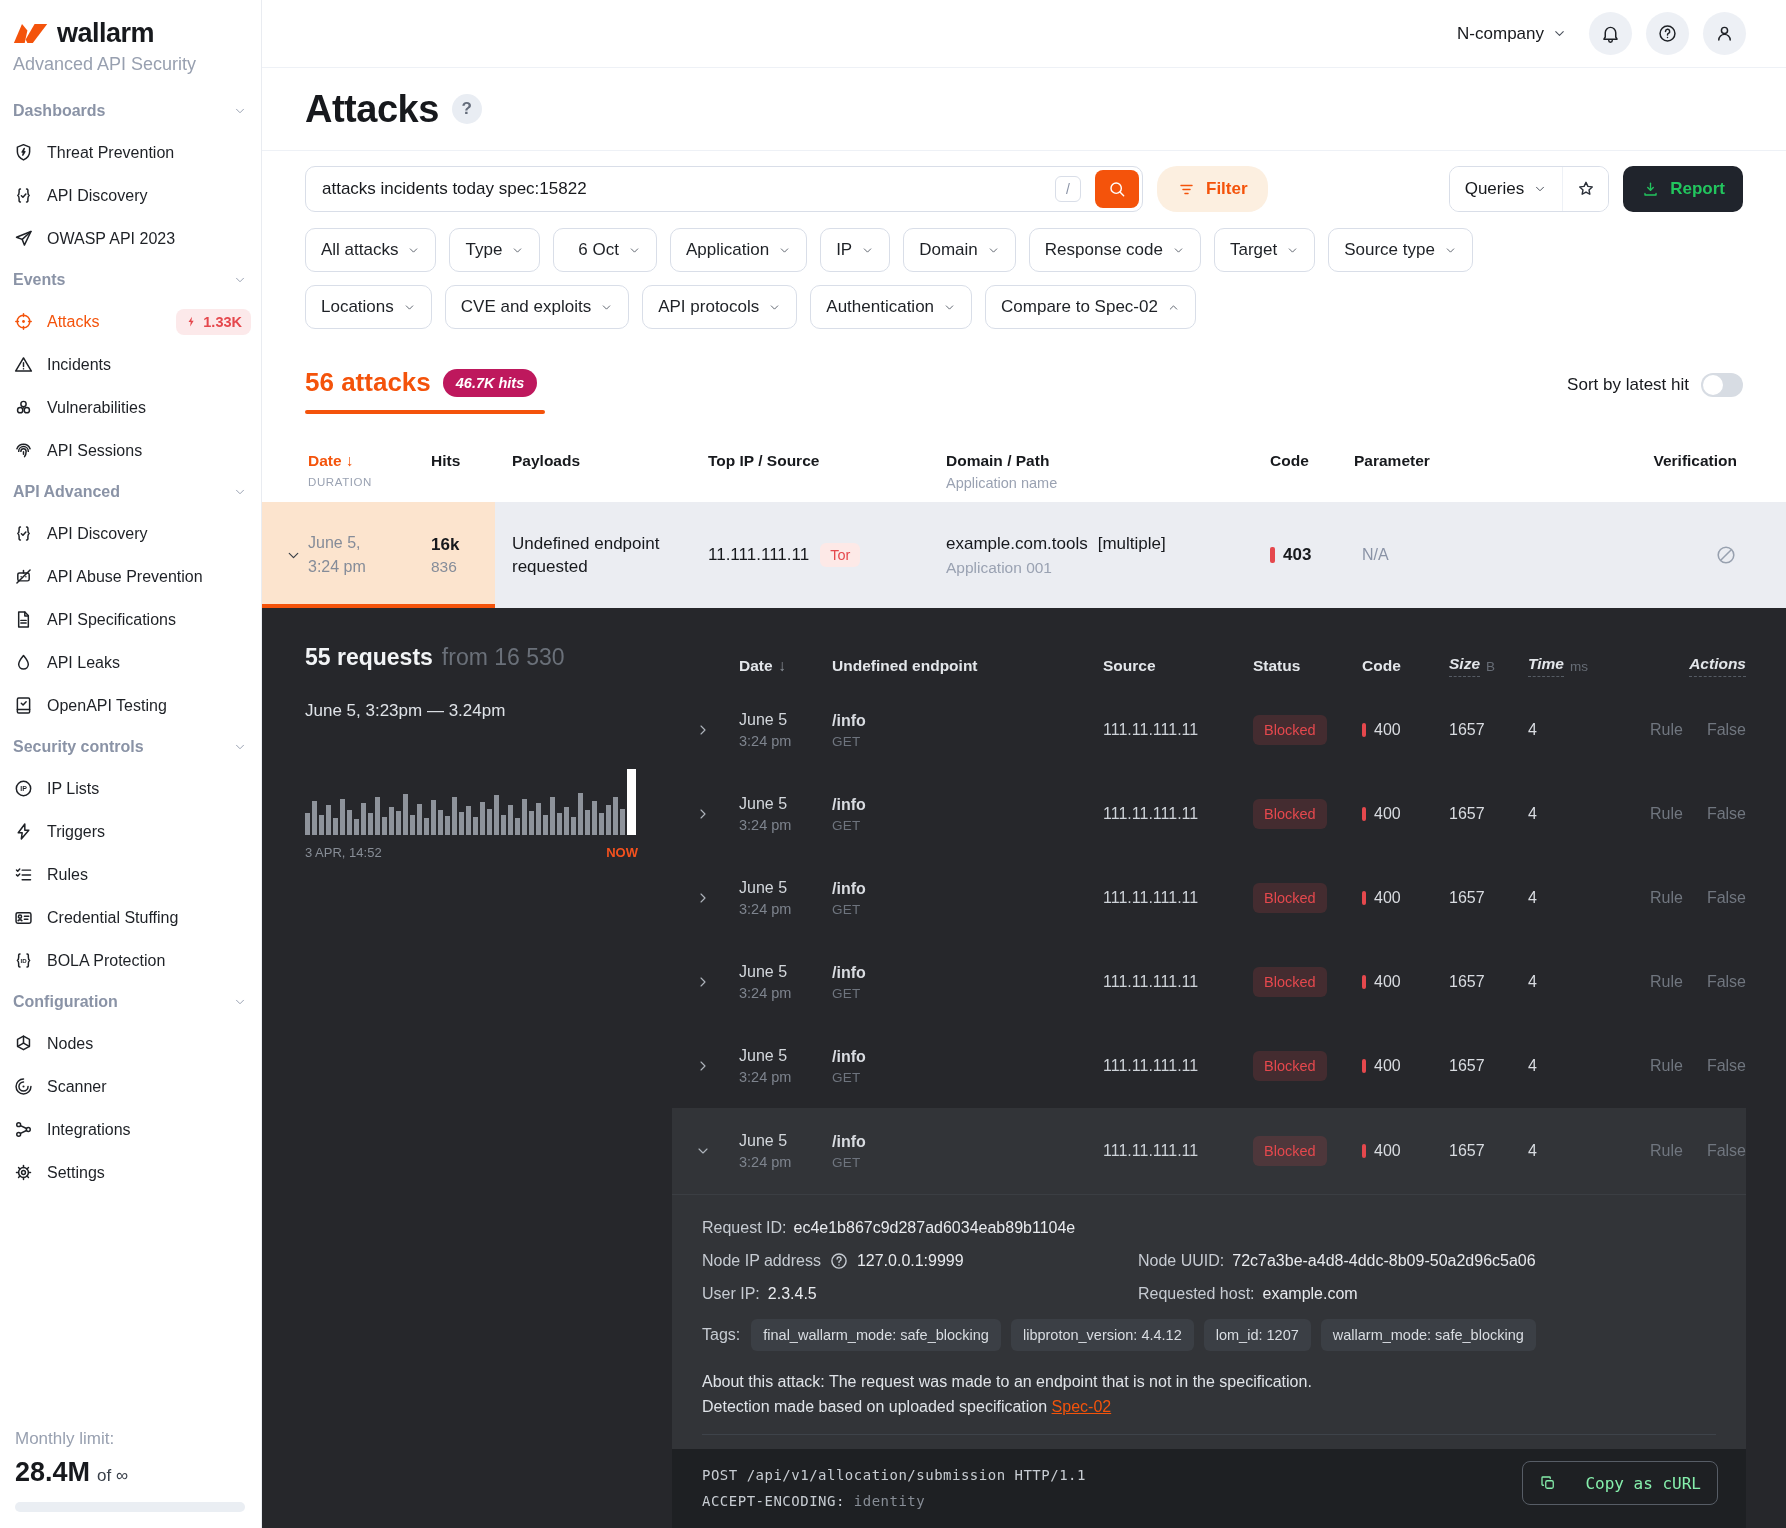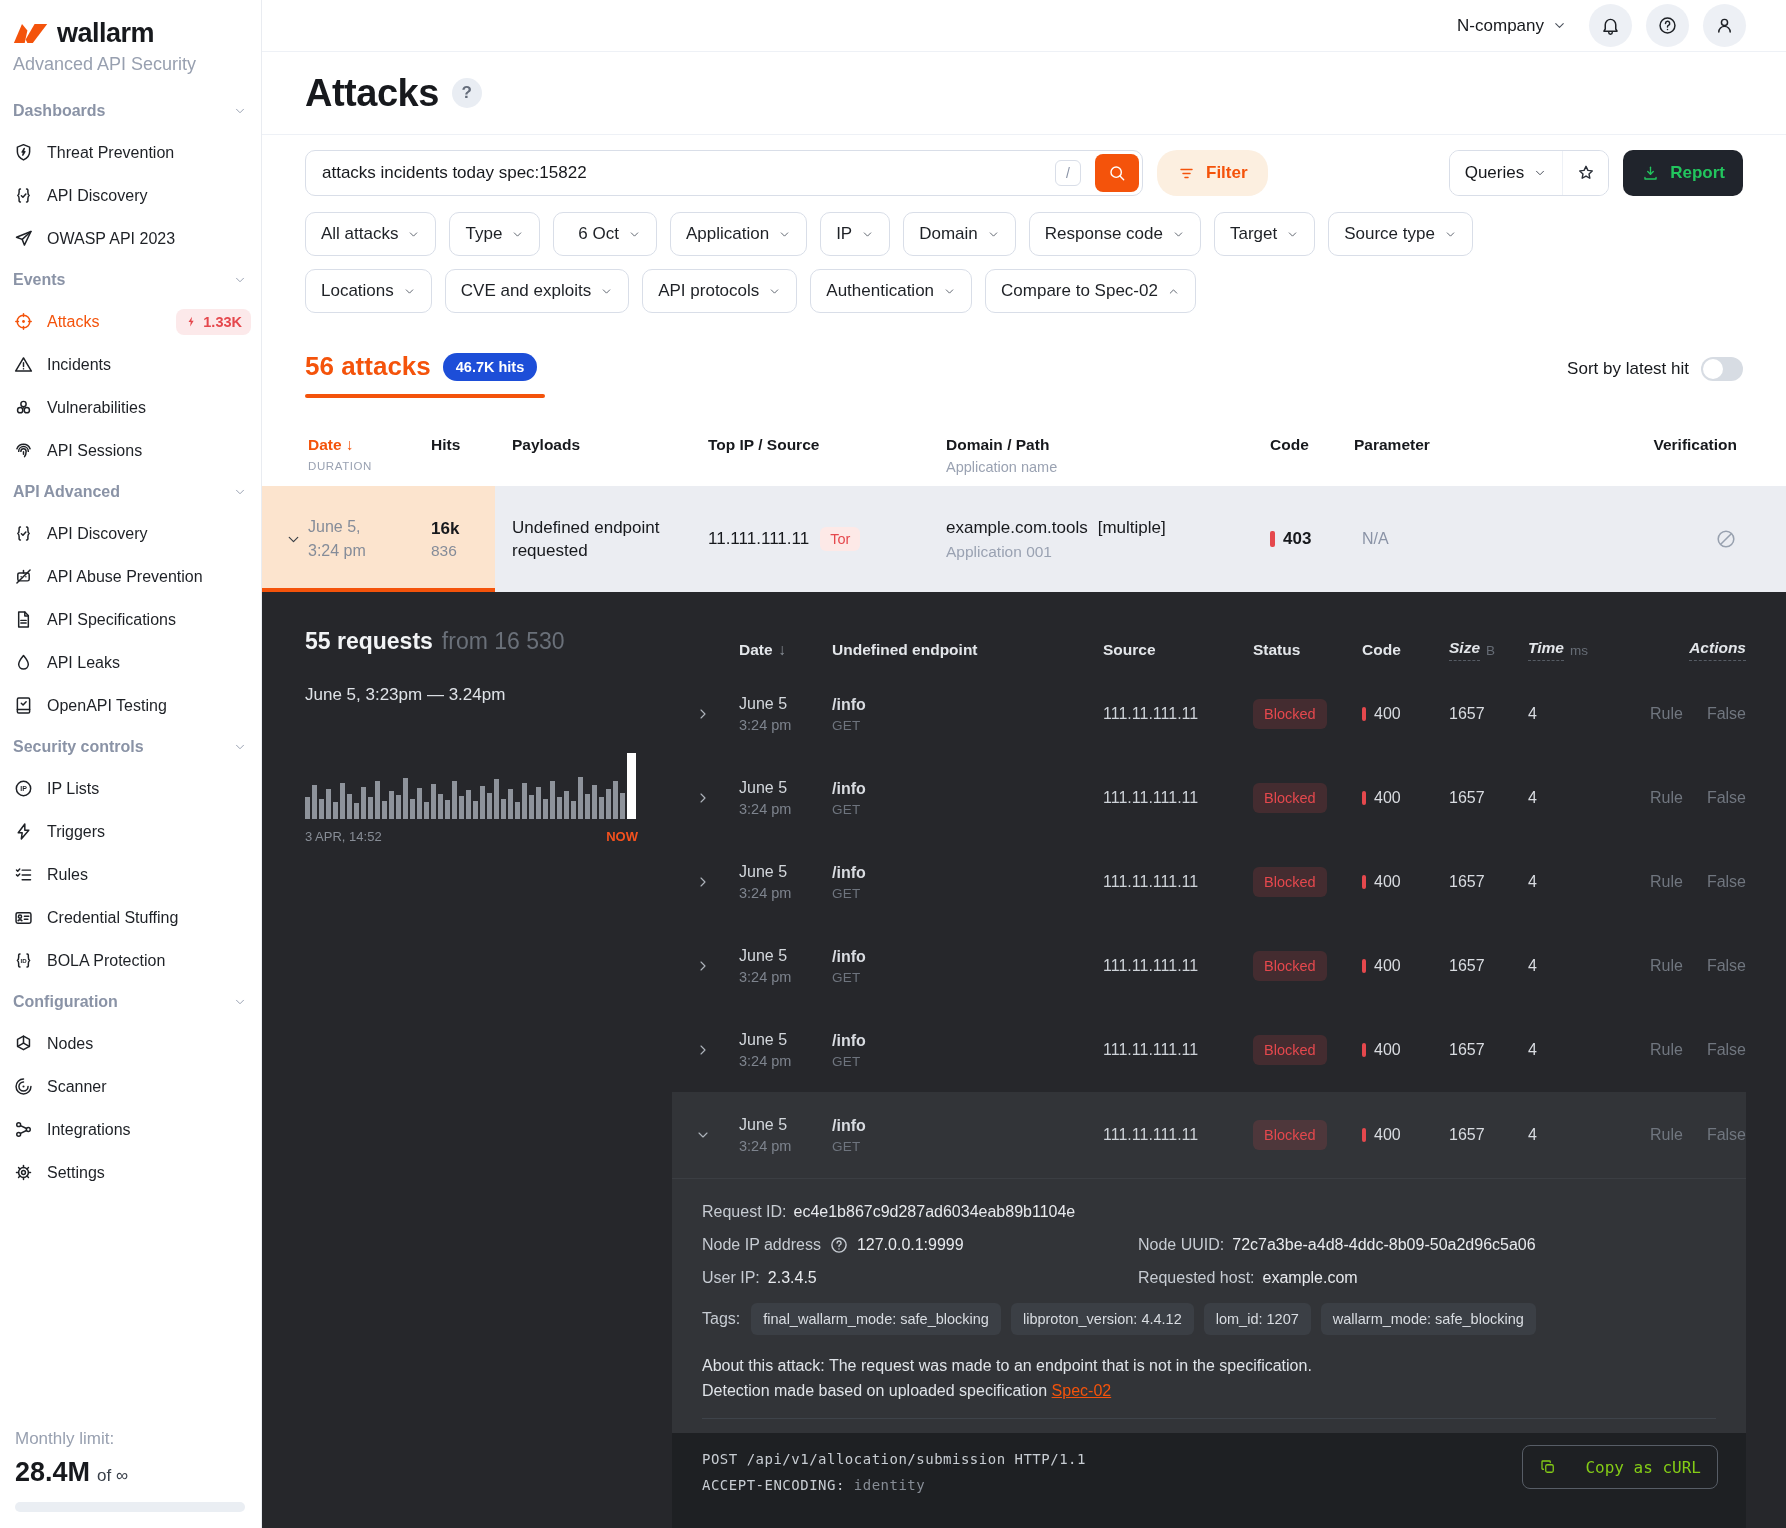--- a/index.html
+++ b/index.html
@@ -26,21 +26,21 @@
   .side-spacer { flex:1; }
   .monthly { padding:0 16px 16px 15px; }
   .monthly-label { font-size:17px; color:#98A0B0; }
   .monthly-val { margin-top:8px; display:flex; align-items:baseline; gap:7px; }
   .monthly-val b { font-size:27px; font-weight:800; }
   .monthly-val span { font-size:17px; color:#3A404A; }
   .monthly-bar { margin-top:14px; height:10px; border-radius:5px; background:#EAEEF3; }
 
   
   .main { position:absolute; left:262px; top:0; width:1524px; height:1528px; display:flex; flex-direction:column; }
-  .topbar { height:52px; flex:0 0 auto; border-bottom:1px solid #EEF1F6; display:flex; align-items:center; justify-content:flex-end; gap:14px; padding-right:40px; }
+  .topbar { height:68px; flex:0 0 auto; border-bottom:1px solid #EEF1F6; display:flex; align-items:center; justify-content:flex-end; gap:14px; padding-right:40px; }
   .company { display:flex; align-items:center; gap:8px; font-size:17px; cursor:pointer; margin-right:8px; }
   .company svg { width:15px; height:15px; color:#4B515C; }
   .round-btn { width:43px; height:43px; border-radius:50%; background:#EDF0F5; border:none; display:flex; align-items:center; justify-content:center; color:#1E2126; cursor:pointer; }
   .round-btn svg { width:21px; height:21px; }
 
   .title-row { height:83px; flex:0 0 auto; border-bottom:1px solid #EEF1F6; display:flex; align-items:center; gap:13px; padding-left:43px; }
   .title-row h1 { font-size:38px; font-weight:800; letter-spacing:-0.5px; }
   .help-circle { width:30px; height:30px; border-radius:50%; background:#E9EDF3; color:#646C7A; font-size:17px; font-weight:700; display:flex; align-items:center; justify-content:center; cursor:pointer; }
 
   .search-row { margin:15px 43px 0; display:flex; gap:14px; flex:0 0 auto; }
@@ -63,21 +63,21 @@
   .chips { margin:16px 43px 0; display:flex; gap:13px; flex:0 0 auto; }
   .chips.second { margin-top:13px; }
   .chip { height:44px; background:#fff; border:1px solid #D9DEE8; border-radius:10px; font-family:inherit; font-size:17px; color:#1E2126; display:flex; align-items:center; gap:9px; padding:0 15px; cursor:pointer; }
   .chip .chev svg { width:13px; height:13px; color:#555B66; }
   .chip .chev.up svg { transform:rotate(180deg); }
 
   .summary-row { margin:38px 43px 0; display:flex; align-items:flex-start; flex:0 0 auto; }
   .count-col { display:flex; flex-direction:column; }
   .count-line { display:flex; align-items:center; gap:12px; }
   .count-line b { font-size:26px; font-weight:800; color:#F4530B; }
-  .hits-pill { background:#1d4ed8; color:#fff; font-size:14.5px; font-weight:700; border-radius:999px; padding:6px 13px; }
+  .hits-pill { background:#be185d; color:#fff; font-size:14.5px; font-weight:700; border-radius:999px; padding:6px 13px;font-style:italic; }
   .tab-underline { margin-top:12px; width:240px; height:4px; border-radius:2px; background:#F4530B; }
   .sort-group { margin-left:auto; display:flex; align-items:center; gap:12px; padding-top:6px; }
   .sort-group span { font-size:17px; }
   .toggle { width:42px; height:24px; border-radius:12px; background:#D7DCE3; position:relative; cursor:pointer; }
   .toggle .knob { position:absolute; left:2px; top:2px; width:20px; height:20px; border-radius:50%; background:#fff; }
 
   
   .atk-grid { display:grid; grid-template-columns:23px 123px 81px 196px 238px 324px 84px 258px 1fr; padding:0 49px 0 23px; }
   .atk-head { margin-top:28px; height:60px; align-items:start; padding-top:10px; flex:0 0 auto; }
   .atk-head .h1l { font-size:15.5px; font-weight:700; }
@@ -154,21 +154,21 @@
   .tags-row { margin-top:16px; display:flex; align-items:center; gap:11px; }
   .tag-chip { background:#3B3F45; border-radius:6px; padding:8px 12px; font-size:14.5px; color:#D9DDE2; }
   .about-1 { margin-top:22px; font-size:16px; color:#DFE3E8; }
   .about-2 { margin-top:7px; font-size:16px; color:#DFE3E8; }
   .spec-link { color:#F4530B; text-decoration:underline; cursor:pointer; }
   .det-divider { margin-top:18px; border-top:1px solid #3E434A; }
   .code-block { margin:14px -30px 0; background:#1E2023; flex:1; position:relative; padding:18px 30px; font-family:"DejaVu Sans Mono", monospace; font-size:14px; }
   .code-block .ln { color:#C8CDD3; letter-spacing:0.5px; }
   .code-block .ln + .ln { margin-top:10px; }
   .code-block .cv { color:#878D96; }
-  .curl-btn { position:absolute; right:28px; top:12px; height:44px; background:transparent; border:1px solid #575D66; border-radius:8px; color:#84cc16; font-size:16px; font-family:inherit; display:flex; align-items:center; gap:28px; padding:0 16px; cursor:pointer; }
+  .curl-btn { position:absolute; right:28px; top:12px; height:44px; background:transparent; border:1px solid #575D66; border-radius:8px; color:#86efac; font-size:16px; font-family:inherit; display:flex; align-items:center; gap:28px; padding:0 16px; cursor:pointer; }
   .curl-btn svg { width:18px; height:18px; }
 </style>
 </head>
 <body>
 
 <aside class="sidebar">
   <div class="side-logo">
     <div class="logo-row">
       <svg viewBox="0 0 40 28">
           <path d="M1 24 L10 3 L16 10 L13 24 Z" fill="#F4530B"></path>

